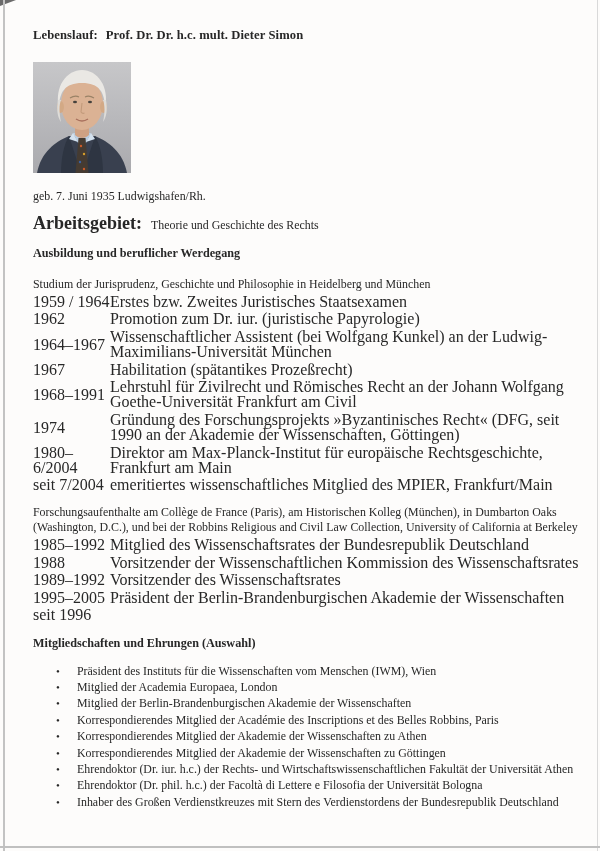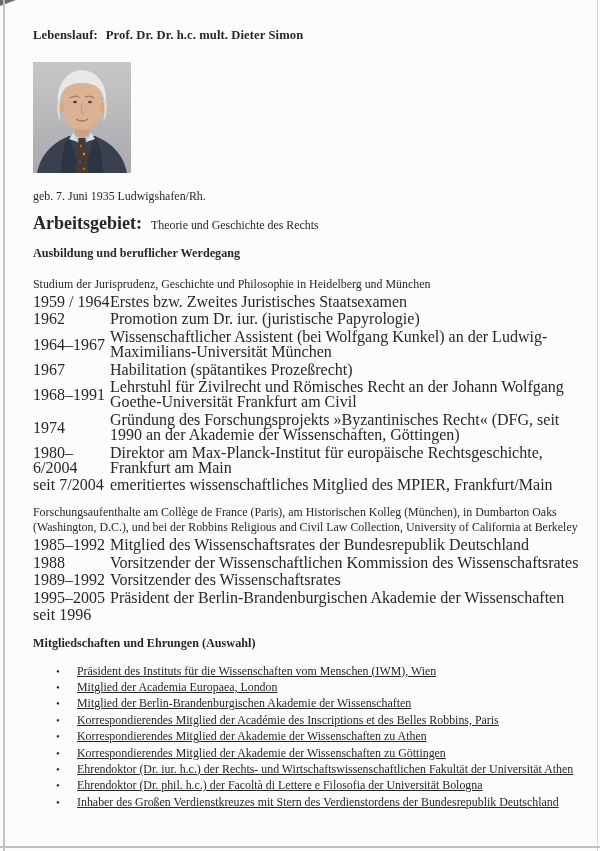--- a/index.html
+++ b/index.html
@@ -39,21 +39,21 @@
   .entry { display:grid; grid-template-columns:77px 1fr; align-items:center;
            font-size:16px; line-height:15.4px; margin-bottom:2px; }
   .entry .date { align-self:center; }
   .entry .desc { max-width:474px; }
 
   .note { font-size:11.9px; line-height:15.3px; max-width:552px; margin:12px 0 2px 0; }
 
   .bullet-list { margin-top:12px; padding-left:23px; }
   .bullet-item { display:grid; grid-template-columns:21px 1fr; font-size:11.9px; line-height:16.4px; }
   .bullet-item .dot { font-size:11px; }
-  .bullet-item .txt { max-width:505px;text-decoration:underline; }
+  .bullet-item .txt { max-width:505px; }
 </style>
 </head>
 <body>
 
 <div class="corner-fold"></div>
 <div class="edge-left"></div>
 <div class="edge-right"></div>
 <div class="edge-bottom"></div>
 
 <div class="page">

